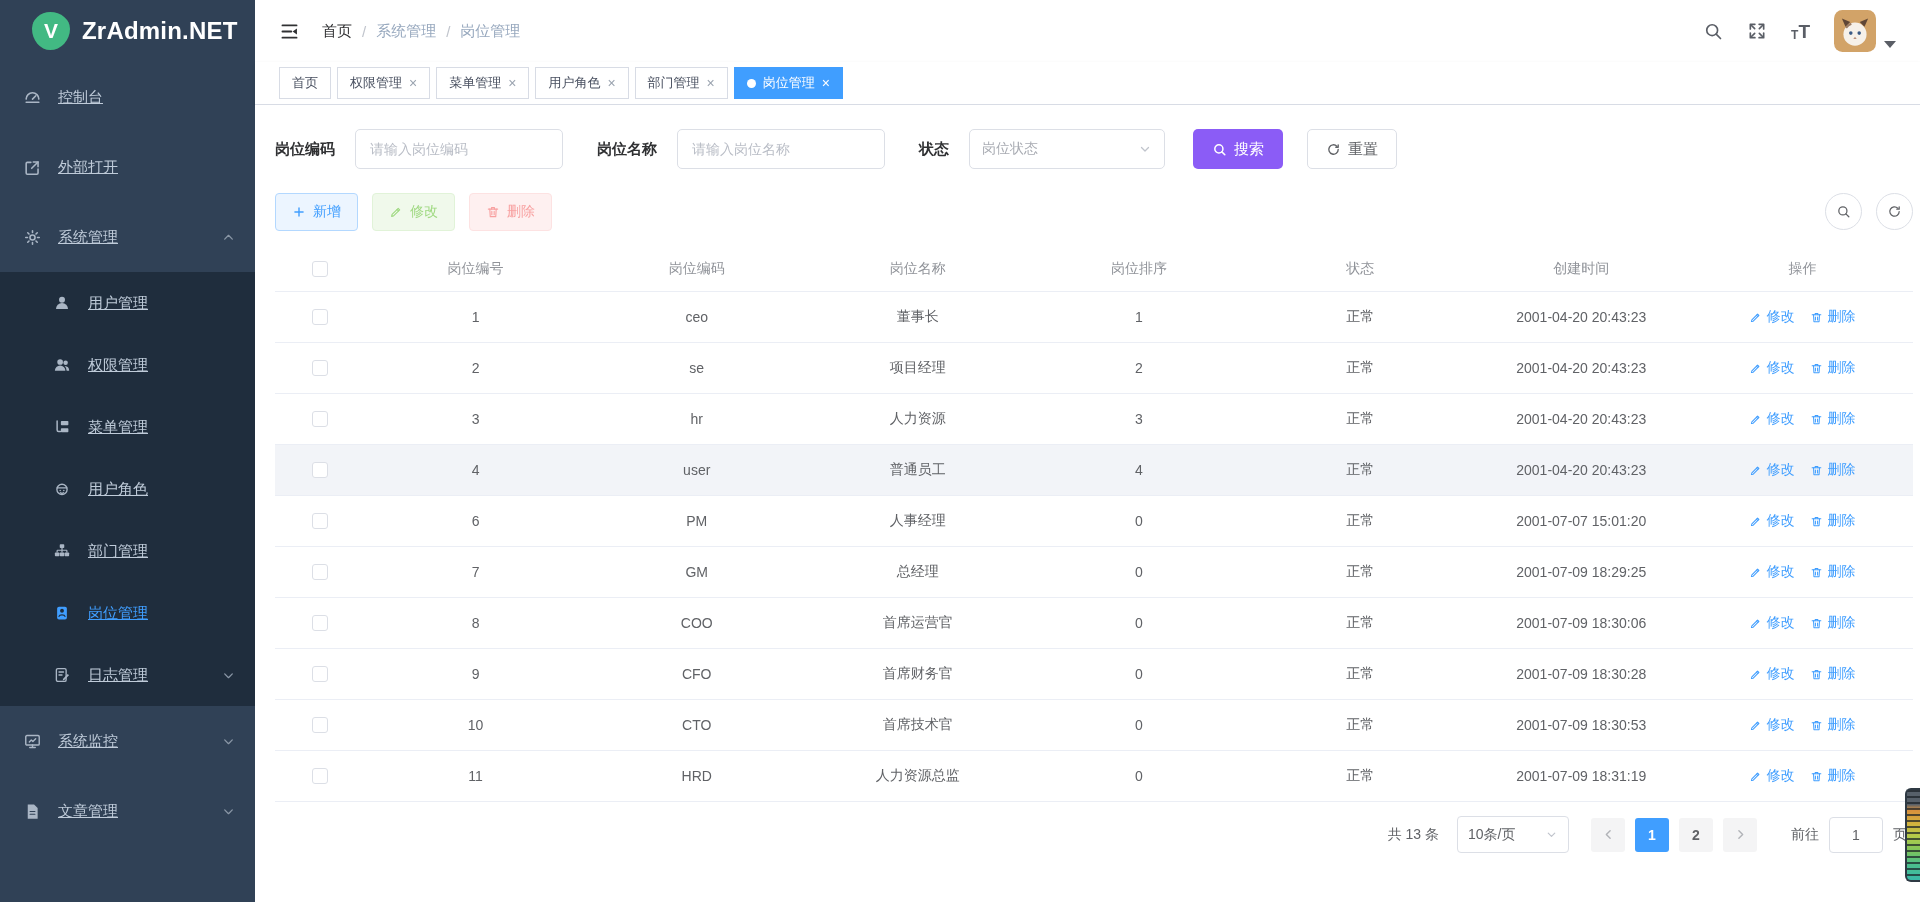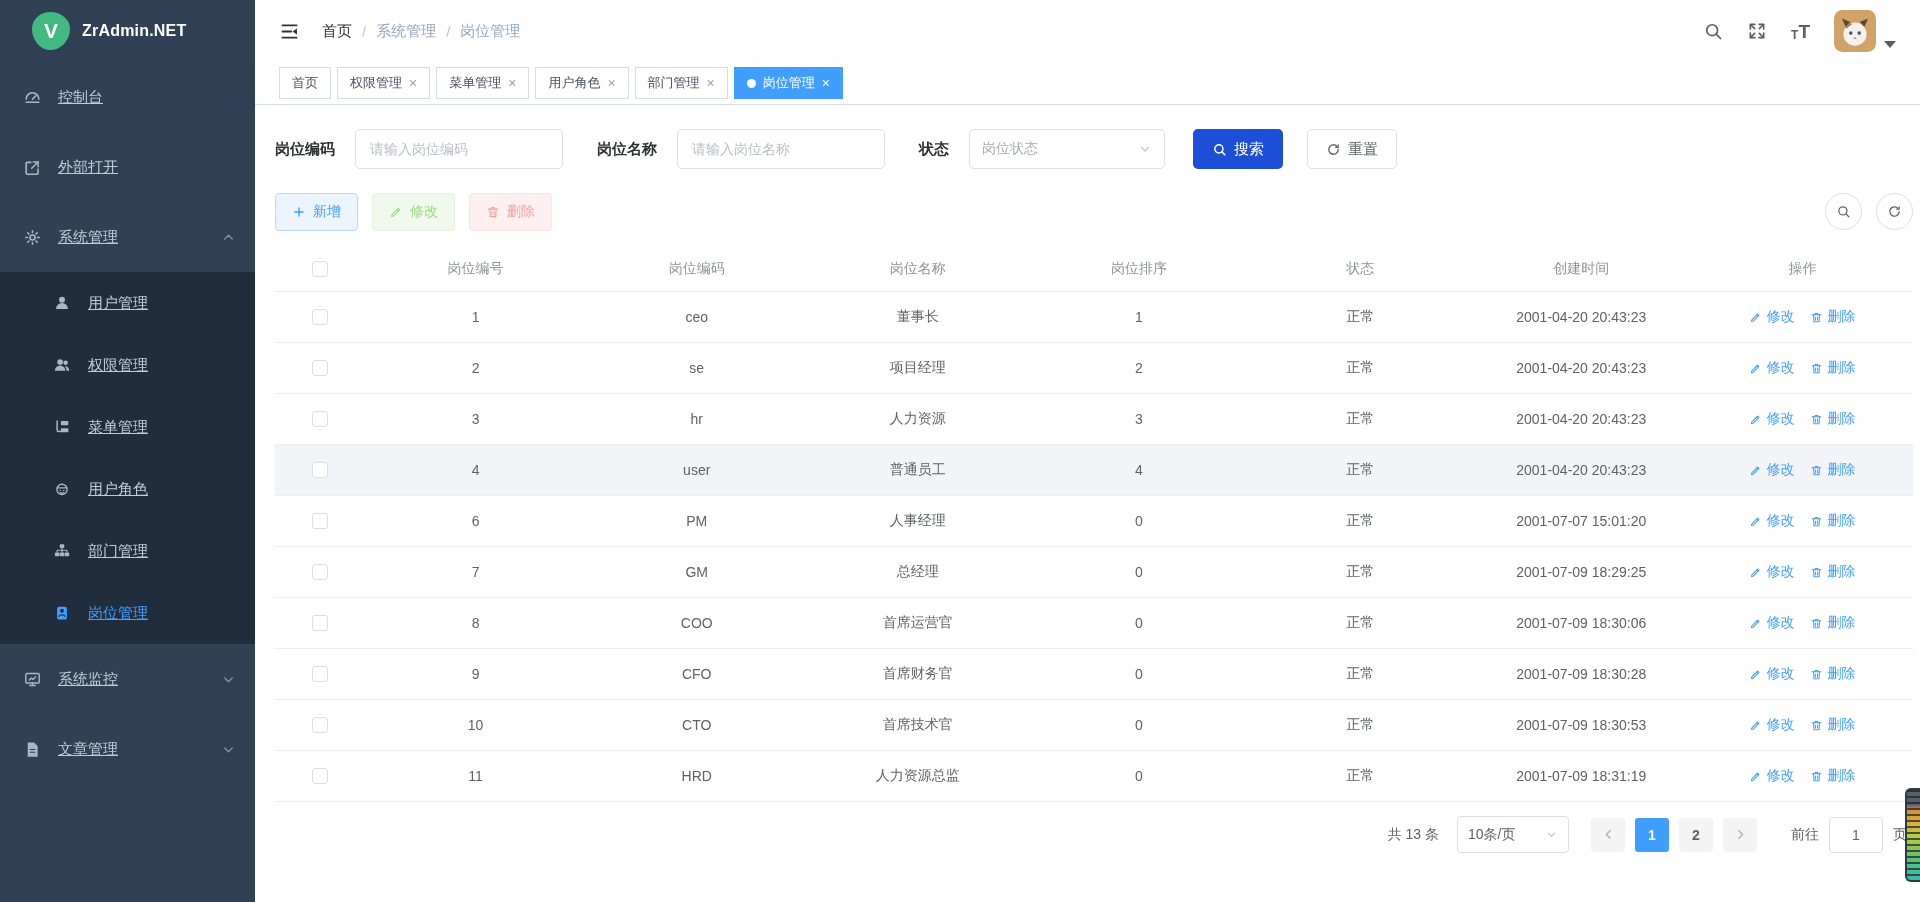--- a/index.html
+++ b/index.html
@@ -6,21 +6,21 @@
   html,body { width:1920px; height:902px; overflow:hidden; }
   body { font-family:"Liberation Sans","DejaVu Sans",sans-serif; display:flex; background:#fff; color:#606266; }
   svg { display:block; }
 
   
   .sidebar { width:255px; height:902px; background:#304156; flex-shrink:0; color:#bfcbd9; }
   .logo-row { height:62px; display:flex; align-items:center; gap:12px; padding-left:32px; }
   .logo-badge { width:38px; height:38px; background:#42b983; color:#fff; font-weight:bold; font-size:21px;
     display:flex; align-items:center; justify-content:center;
     border-radius:48% 52% 52% 48% / 44% 44% 56% 56%; }
-  .logo-text { color:#fff; font-size:16px; font-weight:bold; letter-spacing:.2px; }
+  .logo-text { color:#fff; font-size:24px; font-weight:bold; letter-spacing:.2px; }
   .menu-item { height:70px; display:flex; align-items:center; gap:16px; padding:0 20px 0 22px;
     font-size:15px; cursor:pointer; }
   .menu-item .mi-icon { width:20px; display:flex; justify-content:center; color:#aab6c5; }
   .menu-item .mi-label { flex:1;text-decoration:underline; }
   .menu-item .chev { color:#8a97a6; }
   .submenu { background:#1f2d3d; }
   .submenu .menu-item { height:62px; padding-left:52px;align-items:center; }
   .menu-item.active { color:#409eff; }
   .menu-item.active .mi-icon { color:#409eff; }
 
@@ -55,21 +55,21 @@
   .filter-row { display:flex; align-items:center; margin-bottom:24px; }
   .f-label { font-size:15px; font-weight:bold; color:#303133; margin-right:20px; }
   .f-input { width:208px; height:40px; border:1px solid #dcdfe6; border-radius:5px; padding:0 14px;
     font-size:14px; color:#606266; outline:none; margin-right:34px; }
   .f-input::placeholder { color:#b9bdc6; }
   .f-select { width:196px; height:40px; border:1px solid #dcdfe6; border-radius:5px; padding:0 12px;
     display:flex; align-items:center; justify-content:space-between; color:#a8abb2; font-size:14px;
     cursor:pointer; margin-right:28px; background:#fff; }
   .btn { height:40px; border-radius:5px; font-size:15px; display:inline-flex; align-items:center;
     gap:7px; padding:0 18px; cursor:pointer; border:1px solid transparent; background:#fff; }
-  .btn-primary { background:#1d4ed8; color:#fff; }
+  .btn-primary { background:#8b5cf6; color:#fff; }
   .btn-plain { border-color:#dcdfe6; color:#606266; margin-left:24px; }
 
   
   .toolbar { display:flex; align-items:flex-start; margin-bottom:16px; }
   .tbtn { height:38px; padding:0 16px; border-radius:4px; font-size:14px; display:inline-flex;
     align-items:center; gap:7px; cursor:pointer; margin-right:14px; }
   .tbtn-add { background:#ecf5ff; border:1px solid #b3d8ff; color:#409eff; }
   .tbtn-edit { background:#f0f9eb; border:1px solid #e1f3d8; color:#9fd981; cursor:not-allowed; }
   .tbtn-del { background:#fef0f0; border:1px solid #fde2e2; color:#f8a0a0; cursor:not-allowed; }
   .toolbar-right { margin-left:auto; display:flex; gap:14px; }
@@ -211,20 +211,35 @@
     </div>
     <div class="menu-item active">
       <span class="mi-icon">
         <svg width="18" height="18" viewBox="0 0 24 24">
             <rect x="5.5" y="3.5" width="13" height="17" rx="2.5" fill="currentColor"></rect>
             <circle cx="12" cy="9" r="2.6" fill="#1f2d3d"></circle>
             <path d="M8 16.5c.6-2.6 7.4-2.6 8 0" stroke="#1f2d3d" stroke-width="1.6" fill="none" stroke-linecap="round"></path>
           </svg>
       </span>
       <span class="mi-label">岗位管理</span>
+    </div>
+    <div class="menu-item">
+      <span class="mi-icon">
+        <svg width="18" height="18" viewBox="0 0 24 24" fill="none" stroke="currentColor" stroke-width="1.8" stroke-linecap="round" stroke-linejoin="round">
+            <rect x="4.5" y="3.5" width="13" height="17" rx="2"></rect>
+            <path d="M8 8h6M8 12h4"></path>
+            <path d="M13.5 17l6.2-6.2 1.6 1.6-6.2 6.2-2.2.6z" fill="currentColor" stroke="none"></path>
+          </svg>
+      </span>
+      <span class="mi-label">日志管理</span>
+      <span class="chev">
+        <svg width="13" height="13" viewBox="0 0 24 24" fill="none" stroke="currentColor" stroke-width="2.4" stroke-linecap="round" stroke-linejoin="round">
+            <path d="M5 9l7 7 7-7"></path>
+          </svg>
+      </span>
     </div>
   </div>
 
   <div class="menu-item">
     <span class="mi-icon">
       <svg width="19" height="19" viewBox="0 0 24 24" fill="none" stroke="currentColor" stroke-width="1.8" stroke-linecap="round" stroke-linejoin="round">
           <rect x="3.5" y="4.5" width="17" height="12" rx="1.5"></rect>
           <path d="M8 12.5l2.5-2.5 2 2 3.5-3.5"></path>
           <path d="M12 16.5v3M8.5 19.5h7"></path>
         </svg>

